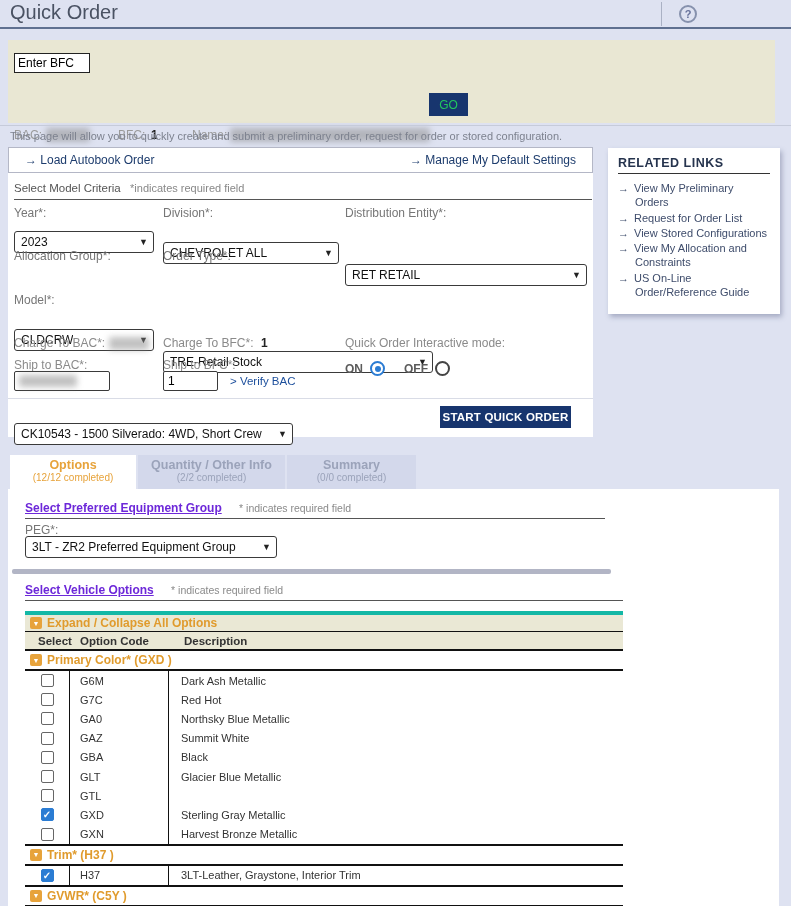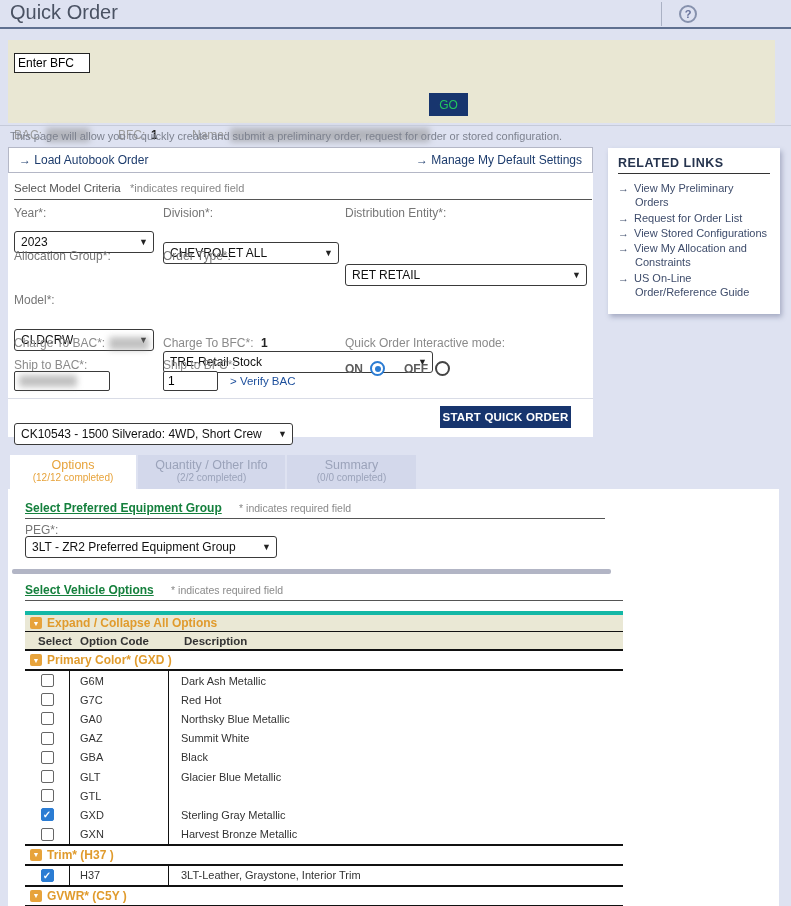--- a/index.html
+++ b/index.html
@@ -29,21 +29,21 @@
   .bar-label { color:#9a9a9a; font-size:12px; }
   .bar-value { color:#222; font-size:12px; font-weight:bold; }
   .blur-blob { background:#8f8f8f; opacity:.55; filter:blur(3px); border-radius:2px; }
   .beige-divider { left:0; top:125px; width:791px; height:1px; background:#c6cbda; }
 
   .intro { left:10px; top:130px; font-size:11px; color:#7d828f; }
 
   
   .form-panel { left:8px; top:147px; width:585px; height:290px; background:#fff; }
   .autobook-strip { left:0; top:0; width:585px; height:26px; border:1px solid #b4b7c6;
-    background:#fff; display:flex; justify-content:space-between; align-items:center; padding:0 10px;gap:19px; }
+    background:#fff; display:flex; justify-content:space-between; align-items:center; padding:0 16px;gap:19px; }
   .qlink { color:#1d3c6d; font-size:12px; cursor:pointer; }
   .sec-heading-row { border-bottom:1px solid #555; padding-bottom:4px; }
   .sec-heading { font-size:11.5px; color:#555; }
   .sec-note { font-size:11px; color:#888; margin-left:6px; }
   .criteria-head { left:6px; top:34px; width:578px; }
   .f-label { color:#767676; font-size:12px; }
   .select { border:1.5px solid #3a3a3a; border-radius:3px; height:22px; background:#fff;
     display:flex; align-items:center; padding:0 20px 0 6px; cursor:pointer; position:relative; }
   .select .sel-text { font-size:12px; color:#111; white-space:nowrap; overflow:hidden; }
   .select .chev { position:absolute; right:5px; top:5px; font-size:9px; color:#222; }
@@ -69,28 +69,28 @@
   .related li { font-size:11px; color:#3e4c6b; line-height:1.3; padding-left:17px;
     text-indent:-17px; cursor:pointer; margin-bottom:1px; }
   .related li .arr { margin-right:5px; }
 
   
   .tabs { left:10px; top:455px; display:flex; gap:2px; }
   .tab { height:34px; background:#d3d8eb; color:#9ba3ba; text-align:center; padding-top:3px; cursor:pointer; }
   .tab:nth-child(1){ width:126px; }
   .tab:nth-child(2){ width:147px; }
   .tab:nth-child(3){ width:129px; }
-  .tab .tab-label { font-size:12.5px; font-weight:normal; }
+  .tab .tab-label { font-size:12.5px; font-weight:bold; }
   .tab .tab-sub { font-size:10px; }
   .tab.active { background:#fff; color:#e7a33b; }
 
   
   .content-panel { left:8px; top:489px; width:771px; height:417px; background:#fff; }
   .peg-head { left:17px; top:12px; width:580px; }
-  .bold-head { font-size:12px; font-weight:bold; color:#15803d; text-decoration:underline; }
+  .bold-head { font-size:12px; font-weight:bold; color:#6d28d9; text-decoration:underline; }
   .small-note { font-size:10.5px; color:#8a8a8a; margin-left:14px; }
   .peg-head,.veh-head { border-bottom:1px solid #555; padding-bottom:3px; }
   .peg-label { left:17px; top:34px; }
   .peg-select { left:17px; top:47px; width:252px; }
   .scroll-divider { left:4px; top:80px; width:599px; height:5px; background:#b2b5c5; border-radius:2px; cursor:pointer; }
   .veh-head { left:17px; top:94px; width:598px; }
 
   
   .opt-table { left:17px; top:122px; width:598px; }
   .orange { color:#e09b2d; }

